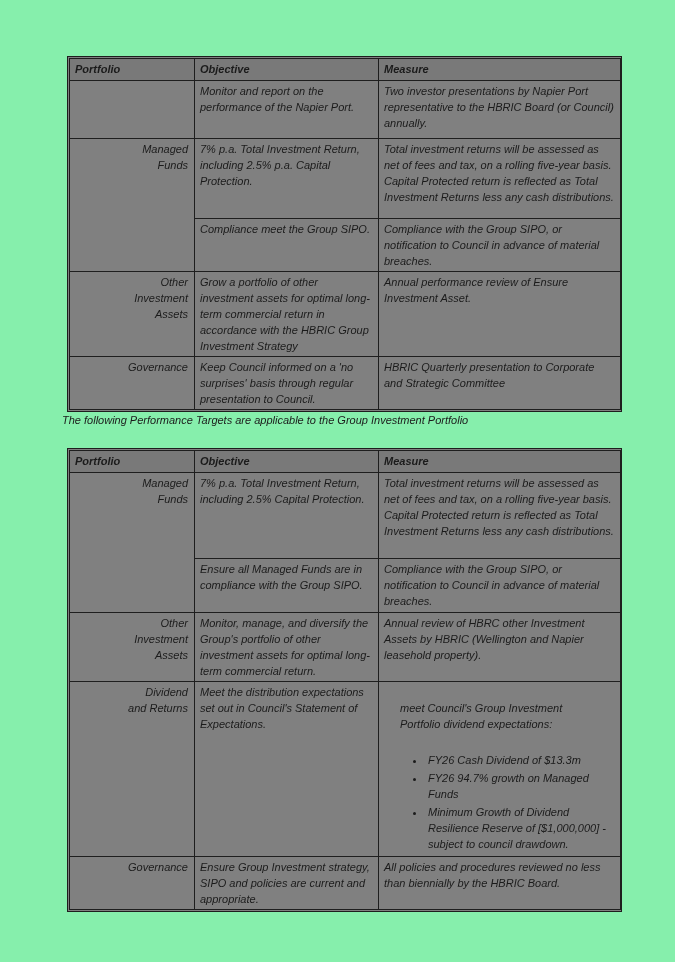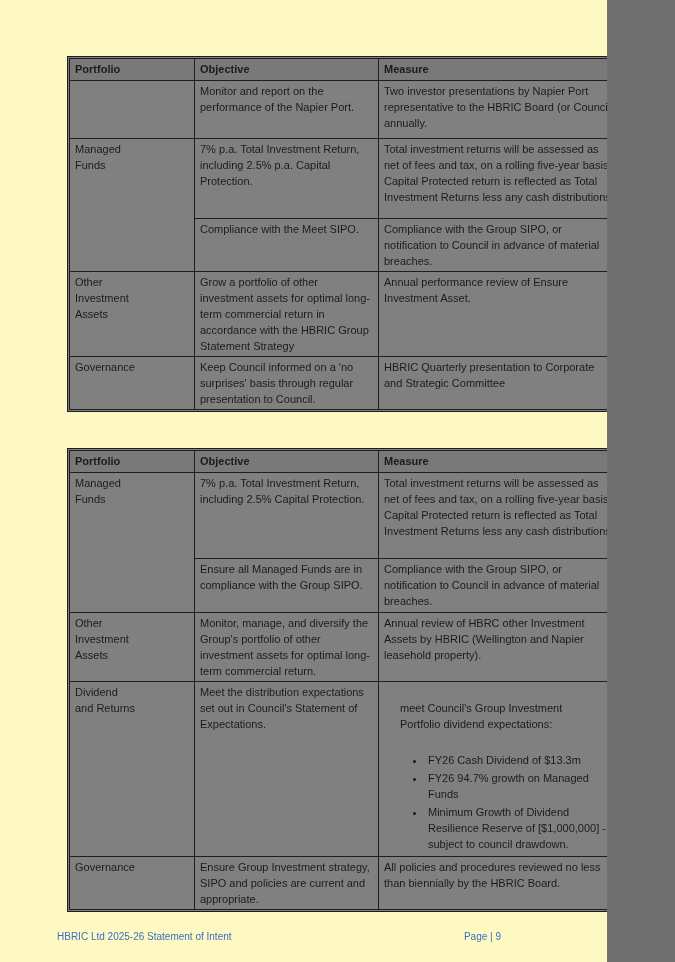--- a/index.html
+++ b/index.html
@@ -2,24 +2,25 @@
 <html><head>
 <meta charset="utf-8">
 <style>
   html,body{margin:0;padding:0;}
   body{
     font-family:"Liberation Sans","DejaVu Sans",sans-serif;
     background:#6f6f6f;
   }
   .page{
     position:relative;
-    width:607px;height:962px;
-    background:#fef9c3;
+    width:675px;height:962px;
+    background:#86efac;
     overflow:hidden;
     color:#1c1c1c;
+    font-style:italic;
   }
   
   .tbl-wrap{
     position:absolute;
     width:551px;
     border:1px solid #1e1e1e;
     padding:1px;
     background:#808080;
   }
   .t1{top:56px;left:67px;}
@@ -39,21 +40,21 @@
     border:1px solid #1e1e1e;
     vertical-align:top;
     text-align:left;
     padding:2px 6px 2px 5px;
   }
   th{
     font-weight:bold;
     background:rgba(0,0,0,0.05);
     height:17px;
   }
-  td.portfolio{white-space:pre-line;}
+  td.portfolio{white-space:pre-line;text-align:right;}
   td .measure-intro{margin:16px;}
   td ul{
     margin:20px 0 0 0;
     padding-left:42px;
   }
   td li{
     white-space:pre-line;
     margin:0 0 2px 0;
     padding-left:2px;
   }
@@ -100,39 +101,40 @@
           <td>Monitor and report on the performance of the Napier Port.</td>
           <td>Two investor presentations by Napier Port representative to the HBRIC Board (or Council) annually.</td>
         </tr>
         <tr style="height:80px;">
           <td class="portfolio" rowspan="2">Managed
 Funds</td>
           <td>7% p.a. Total Investment Return, including 2.5% p.a. Capital Protection.</td>
           <td>Total investment returns will be assessed as net of fees and tax, on a rolling five-year basis. Capital Protected return is reflected as Total Investment Returns less any cash distributions.</td>
         </tr>
         <tr style="height:53px;">
-          <td>Compliance with the Meet SIPO.</td>
+          <td>Compliance meet the Group SIPO.</td>
           <td>Compliance with the Group SIPO, or notification to Council in advance of material breaches.</td>
         </tr>
         <tr style="height:82px;">
           <td class="portfolio">Other
 Investment
 Assets</td>
-          <td>Grow a portfolio of other investment assets for optimal long-term commercial return in accordance with the HBRIC Group Statement Strategy</td>
+          <td>Grow a portfolio of other investment assets for optimal long-term commercial return in accordance with the HBRIC Group Investment Strategy</td>
           <td>Annual performance review of Ensure Investment Asset.</td>
         </tr>
         <tr style="height:50px;">
           <td class="portfolio">Governance</td>
           <td>Keep Council informed on a 'no surprises' basis through regular presentation to Council.</td>
           <td>HBRIC Quarterly presentation to Corporate and Strategic Committee</td>
         </tr>
       </tbody>
     </table>
   </div>
 
+  <p class="intro">The following Performance Targets are applicable to the Group Investment Portfolio</p>
 
   <div class="tbl-wrap t2">
     <table>
       <colgroup>
           <col class="c-port">
           <col class="c-obj">
           <col class="c-meas">
         </colgroup>
       <thead>
         <tr>
@@ -177,18 +179,14 @@
         </tr>
         <tr style="height:47px;">
           <td class="portfolio">Governance</td>
           <td>Ensure Group Investment strategy, SIPO and policies are current and appropriate.</td>
           <td>All policies and procedures reviewed no less than biennially by the HBRIC Board.</td>
         </tr>
       </tbody>
     </table>
   </div>
 
-  <div class="footer">
-    <span>HBRIC Ltd 2025-26 Statement of Intent</span>
-    <span>Page | 9</span>
-  </div>
 
 </div>
 
 </body></html>

